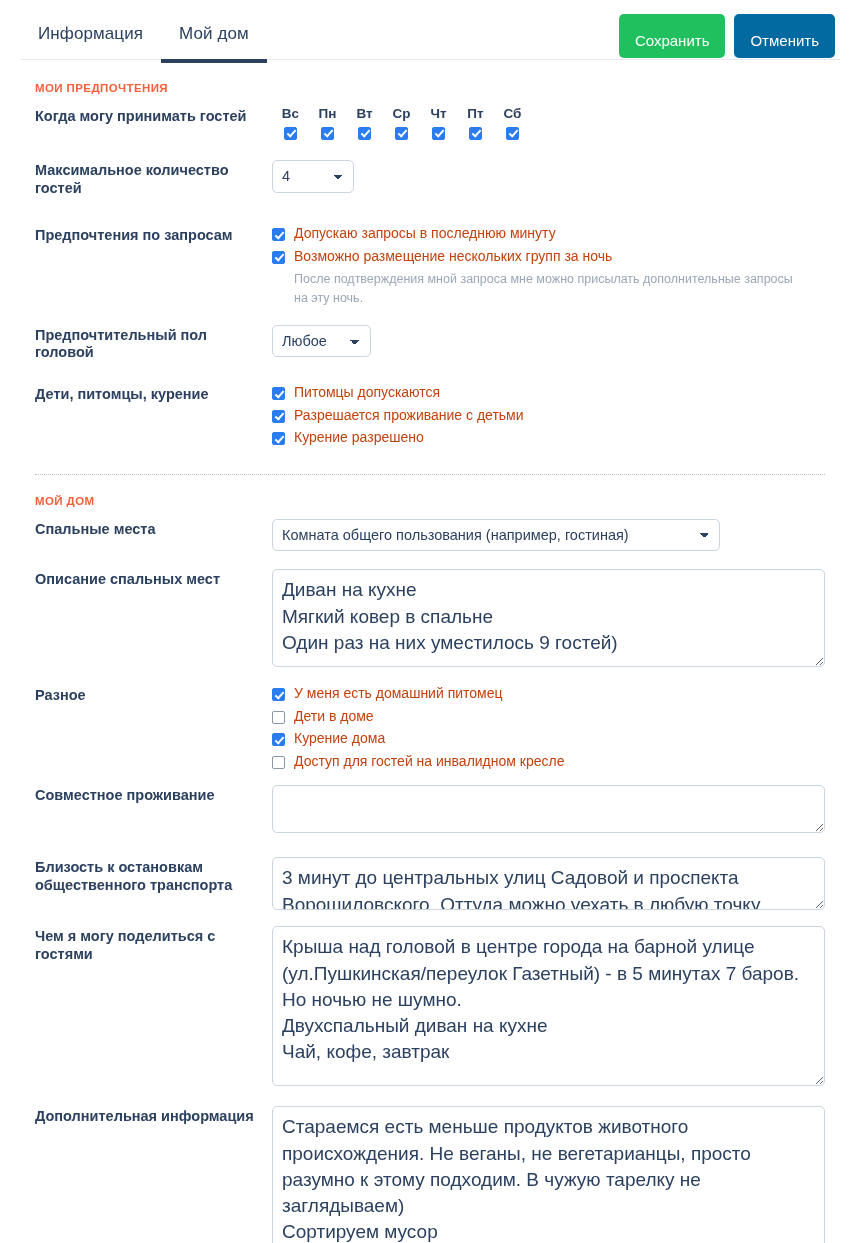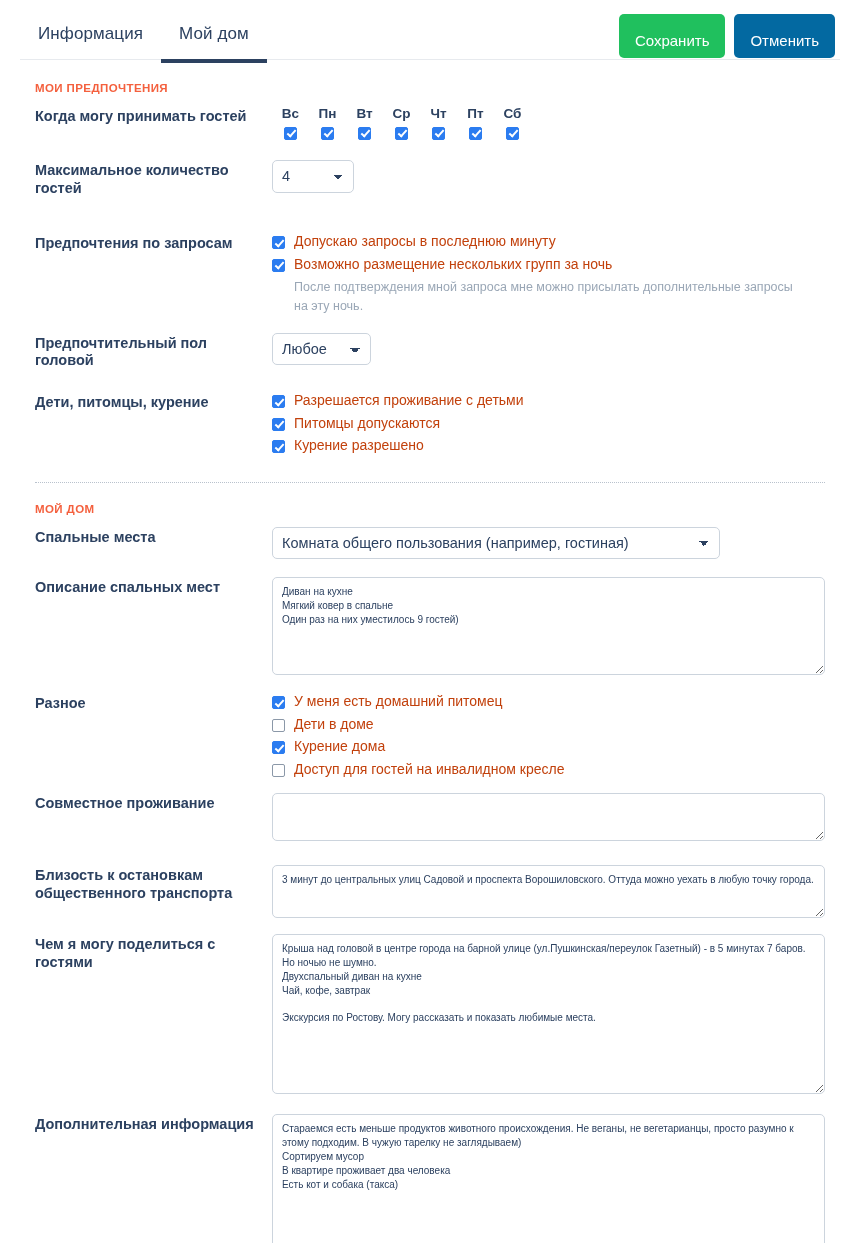--- a/index.html
+++ b/index.html
@@ -213,39 +213,39 @@
     line-height: 1.45;
     margin: 3px 0 0 22px;
     max-width: 500px;
   }
 
   
   .ta {
     box-sizing: border-box;
     width: 553px;
     font-family: inherit;
-    font-size: 10px;
+    font-size: 19px;
     line-height: 1.38;
     color: #2c4160;
     border: 1px solid #ccd4dd;
     border-radius: 5px;
     padding: 7px 9px;
     resize: vertical;
     background: #ffffff;
     display: block;
     overflow: hidden;
   }
   .ta-sleep { height: 98px; }
   .ta-together { height: 48px; }
   .ta-transport { height: 53px; }
   .ta-share { height: 160px; }
   .ta-extra { height: 182px; }
 
   .row-days { margin-bottom: 20px; }
-  .row-guests { margin-bottom: 36px; }
+  .row-guests { margin-bottom: 28px; }
   .row-requests { margin-bottom: 18px; }
   .row-gender { margin-bottom: 22px; }
   .row-kids { margin-bottom: 6px; }
   .row-sleep { margin-bottom: 18px; }
   .row-sleepdesc { margin-bottom: 18px; }
   .row-together { margin-bottom: 24px; }
   .row-misc { margin-bottom: 10px; }
   .row-transport { margin-bottom: 16px; }
   .row-share { margin-bottom: 20px; }
   .row-extra { margin-bottom: 10px; }
@@ -338,25 +338,25 @@
       </select>
     </div>
   </div>
 
   <div class="row row-kids">
     <div class="row-label">Дети, питомцы, курение</div>
     <div class="row-field">
       <div class="cb-list">
         <label class="cb-item">
           <input type="checkbox" class="cb" checked="" style="">
+          <span class="cb-text">Питомцы допускаются</span>
+        </label>
+        <label class="cb-item">
+          <input type="checkbox" class="cb" checked="" style="">
           <span class="cb-text">Разрешается проживание с детьми</span>
-        </label>
-        <label class="cb-item">
-          <input type="checkbox" class="cb" checked="" style="">
-          <span class="cb-text">Питомцы допускаются</span>
         </label>
         <label class="cb-item">
           <input type="checkbox" class="cb" checked="" style="">
           <span class="cb-text">Курение разрешено</span>
         </label>
       </div>
     </div>
   </div>
 
   <hr class="divider">

